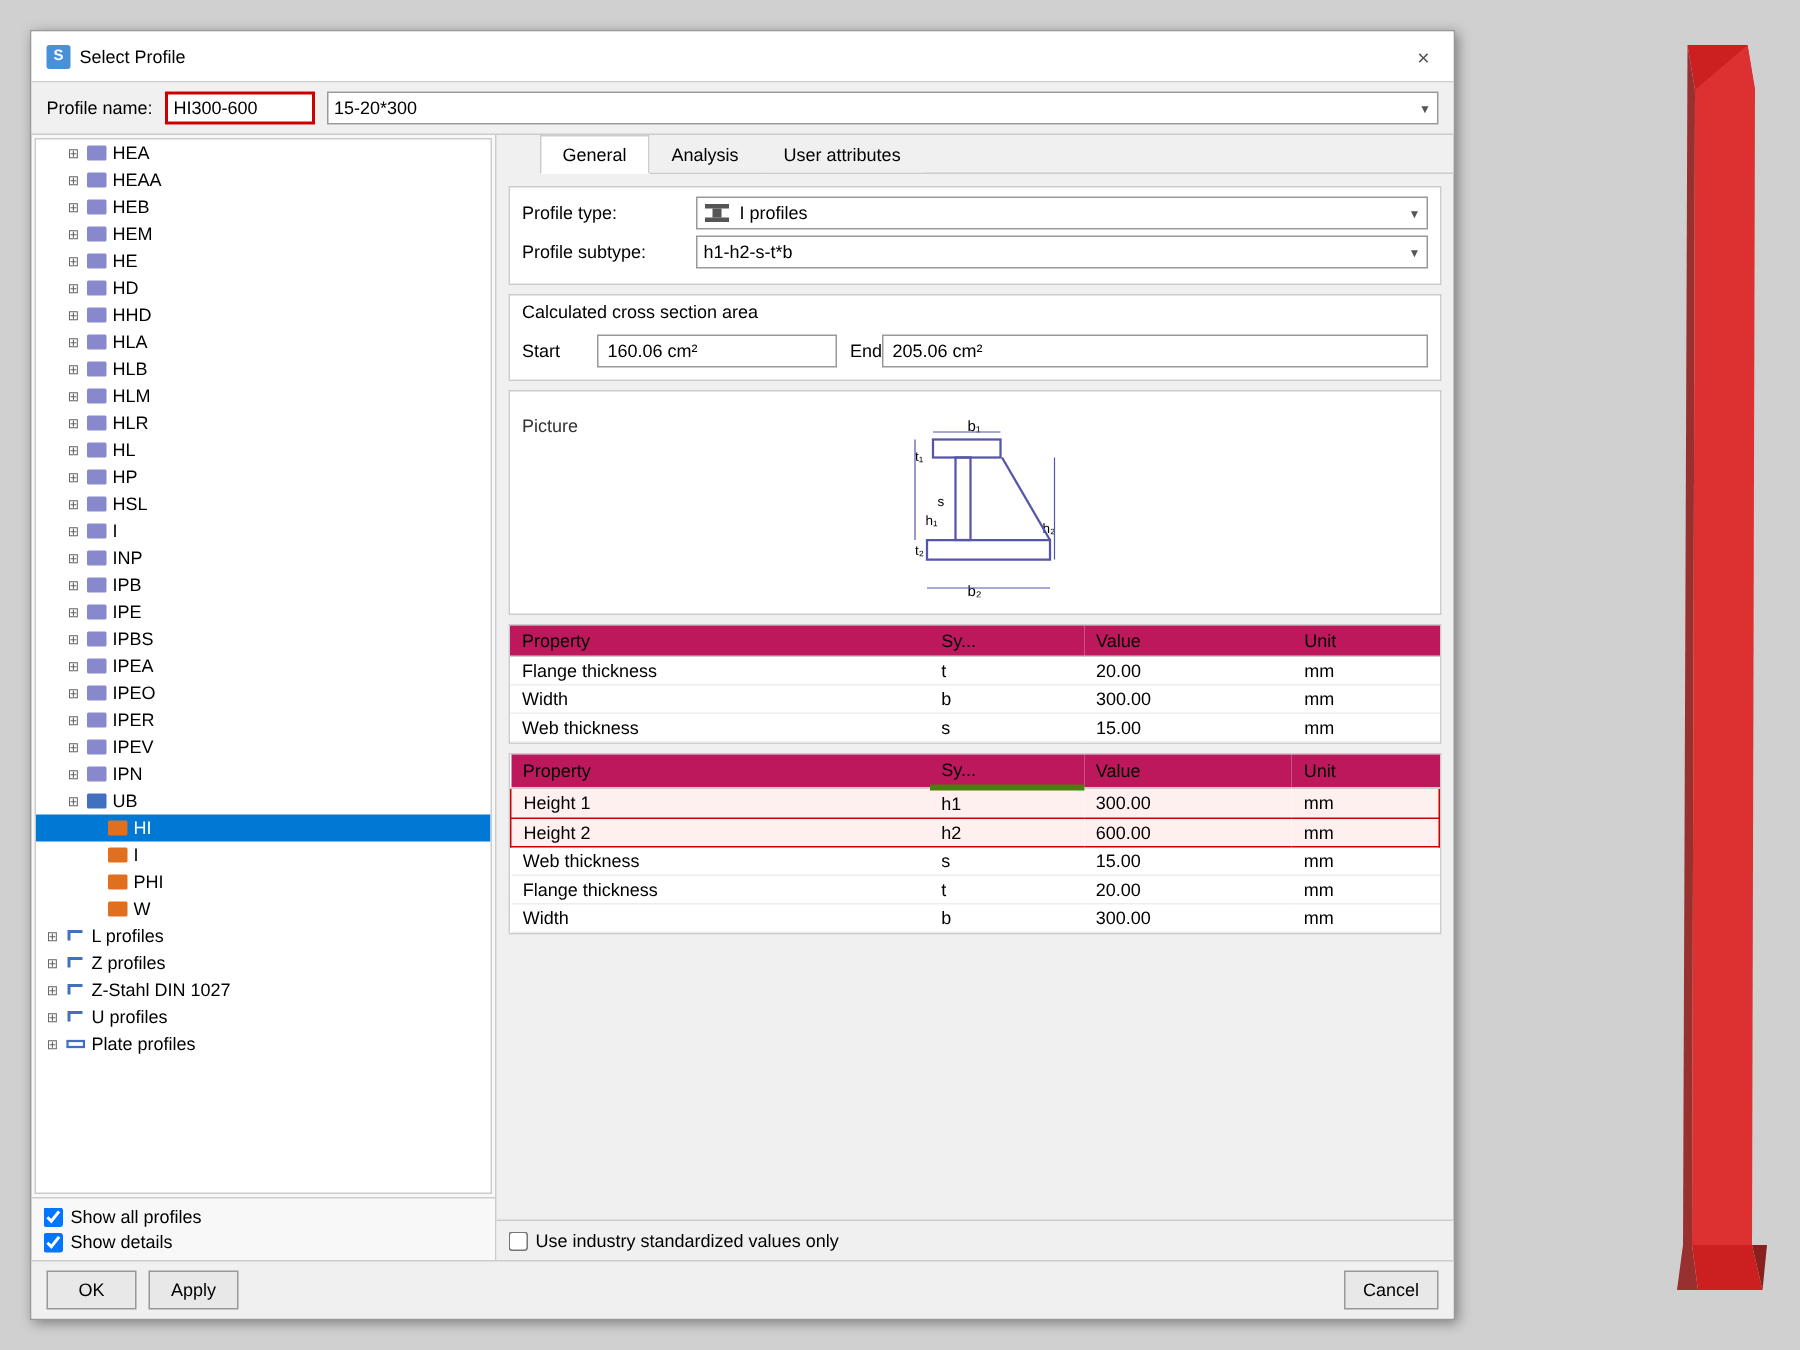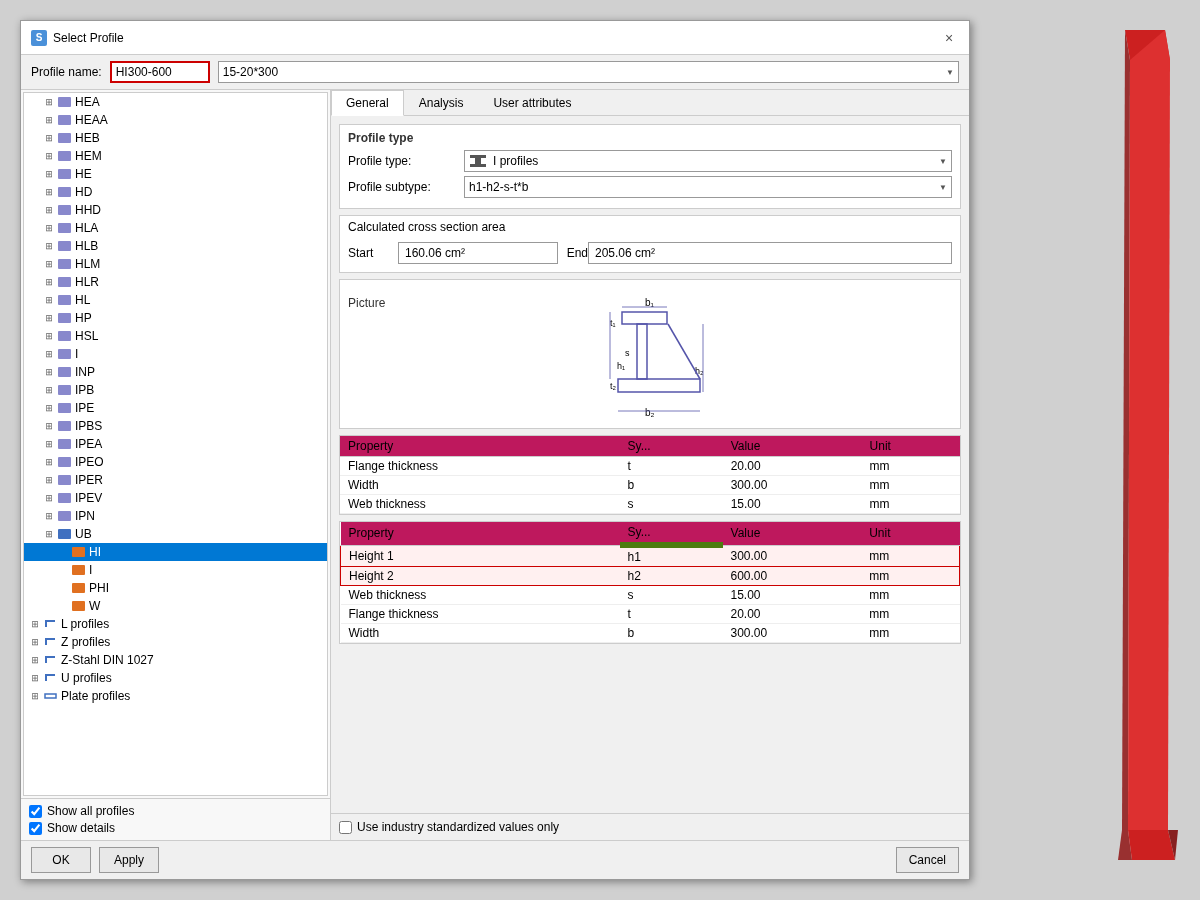--- a/index.html
+++ b/index.html
@@ -202,20 +202,21 @@
       display: flex;
       flex-direction: column;
       padding: 0;
     }
 
     
     .tabs-row {
       display: flex;
       border-bottom: 1px solid #ccc;
       background: #f0f0f0;
+      margin-left: 29px;
     }
     .tab {
       padding: 5px 14px;
       font-size: 12px;
       cursor: pointer;
       border: 1px solid transparent;
       border-bottom: none;
       background: #f0f0f0;
     }
     .tab.active {
@@ -688,21 +689,20 @@
           <span>Analysis</span>
         </div>
         <div class="tab">
           <span>User attributes</span>
         </div>
       </div>
 
       <div class="right-content">
 
         <div class="section-box">
-          <div class="section-title">Profile type</div>
           <div class="form-row">
             <span class="form-label">Profile type:</span>
             <div class="form-select" style="flex:1;">
               <span style="display:flex;align-items:center;gap:6px;">
                 <svg width="18" height="14" style="display:inline-block;vertical-align:middle;">
                   <rect x="1" y="1" width="16" height="3" fill="#555"></rect>
                   <rect x="6" y="4" width="6" height="6" fill="#555"></rect>
                   <rect x="1" y="10" width="16" height="3" fill="#555"></rect>
                 </svg>
                 <span>I profiles</span>
@@ -796,21 +796,21 @@
               <tr>
                 <th>Property</th>
                 <th>Sy...</th>
                 <th>Value</th>
                 <th>Unit</th>
               </tr>
             </thead>
             <tbody>
               <tr style="background:#fff0f0;">
                 <td style="border: 1px solid #cc0000; border-right: none;">Height 1</td>
-                <td style="border-top: 6px solid #4d7c0f; border-bottom: 1px solid #cc0000;">h1</td>
+                <td style="border-top: 4px solid #4d7c0f; border-bottom: 1px solid #cc0000;">h1</td>
                 <td style="border-top: 1px solid #cc0000; border-bottom: 1px solid #cc0000;">300.00</td>
                 <td style="border: 1px solid #cc0000; border-left: none;">mm</td>
               </tr>
               <tr style="background:#fff0f0;">
                 <td style="border: 1px solid #cc0000; border-top: none; border-right: none;">Height 2</td>
                 <td style="border-bottom: 1px solid #cc0000;">h2</td>
                 <td style="border-bottom: 1px solid #cc0000;">600.00</td>
                 <td style="border: 1px solid #cc0000; border-top: none; border-left: none;">mm</td>
               </tr>
               <tr>

